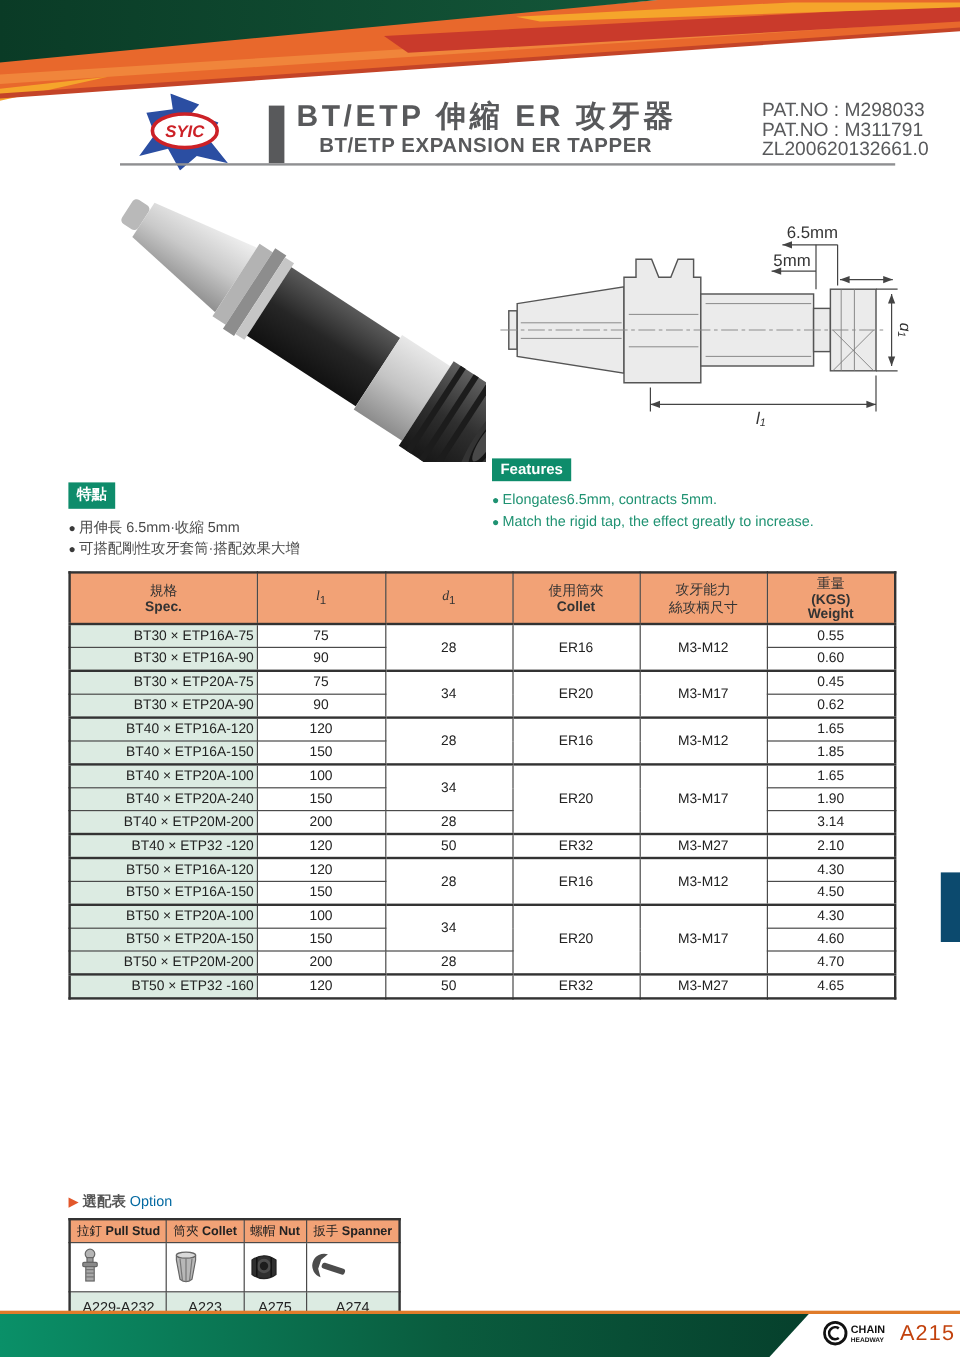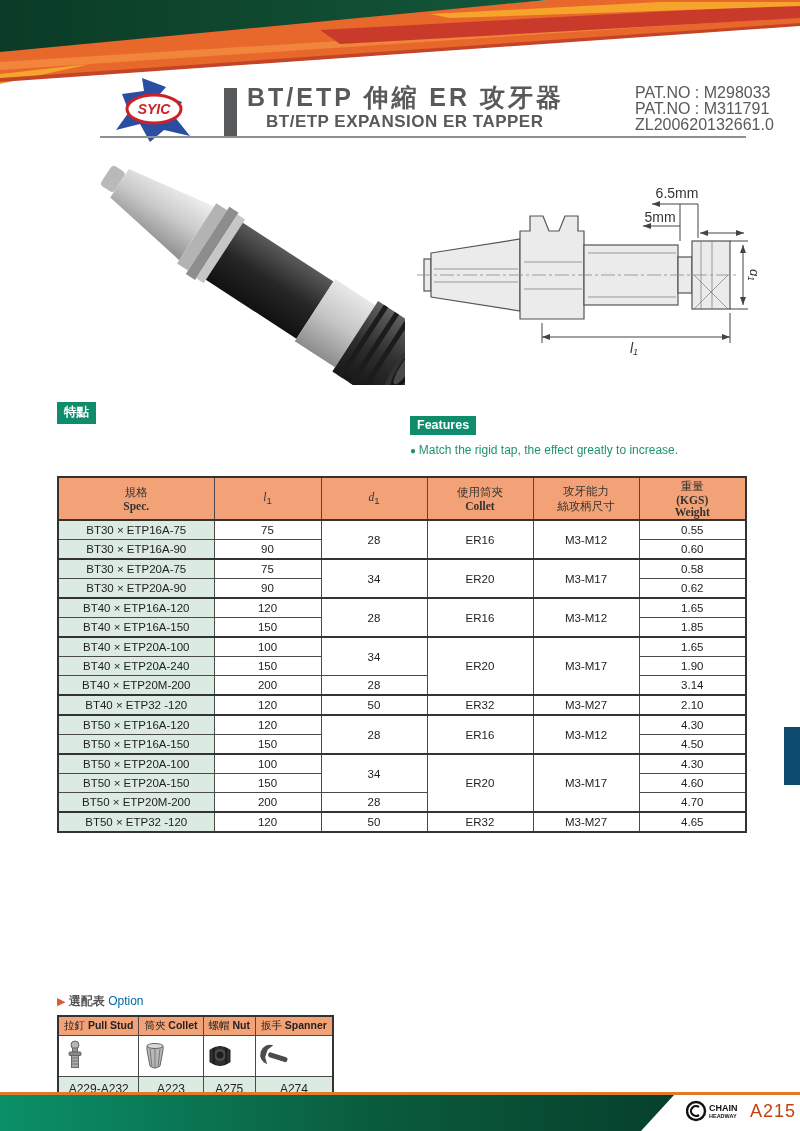--- a/index.html
+++ b/index.html
@@ -21,31 +21,31 @@
   #title-rule{top:136px;left:100px;width:646px;height:2px;background:#8f9092;}
 
   
   .feat-label{display:inline-block;background:#0E8C6B;color:#fff;font-size:12.5px;font-weight:bold;
     padding:2px 7px 3px;}
   .feat-list{list-style:none;margin:7px 0 0;padding:0;font-size:12px;line-height:17px;}
   .feat-list li{padding-left:0;}
   .feat-list li::before{content:"● ";font-size:10px;}
   #features-zh{top:402px;left:57px;width:340px;color:#4a4a4a;}
   #features-zh li::before{color:#3a3a3a;}
-  #features-en{top:415px;left:410px;width:345px;color:#1F9272;}
+  #features-en{top:382px;left:410px;width:345px;color:#1F9272;}
   #features-en li::before{color:#1F9272;}
 
   
   #spec-table{top:476px;left:57px;width:688px;border-collapse:collapse;table-layout:fixed;
     font-size:11.5px;color:#222;border:2px solid #333;}
   #spec-table th{background:#F2A276;border:1px solid #4a4a4a;font-weight:normal;height:20px;
     padding:1px 2px;color:#333;}
-  #spec-table th .en{font-weight:bold;font-family:Liberation Serif, serif;}
+  #spec-table th .en{font-weight:bold;}
   #spec-table td{border:1px solid #4a4a4a;height:18px;text-align:center;padding:0 2px;background:#fff;}
-  #spec-table td.spec{text-align:center;background:#DCEBE2;}
+  #spec-table td.spec{text-align:right;background:#DCEBE2;}
   #spec-table tr.grp td{border-top:2px solid #333;}
   .dimvar{font-style:italic;font-family:"Liberation Serif","DejaVu Serif",serif;}
 
   
   #side-tab{top:727px;left:784px;width:56px;height:58px;background:#0c4a6e;color:#fff;
     display:flex;align-items:center;justify-content:center;}
   #side-tab span{display:block;width:16px;font-size:15px;font-weight:bold;line-height:22px;
     word-break:break-all;text-align:center;}
 
   
@@ -192,24 +192,29 @@
       <polygon points="318,154 310,151 310,157"></polygon>
     </g>
     <text x="265" y="15" text-anchor="middle" font-size="14" fill="#333">6.5mm</text>
     <text x="248" y="39" text-anchor="middle" font-size="14" fill="#333">5mm</text>
     <text transform="rotate(90 338 92)" x="338" y="92" text-anchor="middle" font-size="13" font-style="italic" fill="#333"><tspan>d</tspan><tspan font-size="9" dy="2">1</tspan></text>
     <text x="222" y="170" text-anchor="middle" font-size="14" font-style="italic" fill="#333"><tspan>l</tspan><tspan font-size="9" dy="2">1</tspan></text>
   </svg>
 
   <div id="features-zh" class="abs">
     <span class="feat-label">特點</span>
+    <ul class="feat-list">
+      <li>用伸長 6.5mm·收縮 5mm</li>
+      <li>可搭配剛性攻牙套筒·搭配效果大增</li>
+    </ul>
   </div>
   <div id="features-en" class="abs">
     <span class="feat-label">Features</span>
     <ul class="feat-list">
+      <li>Elongates6.5mm, contracts 5mm.</li>
       <li>Match the rigid tap, the effect greatly to increase.</li>
     </ul>
   </div>
 
   <table id="spec-table" class="abs">
     <colgroup>
       <col style="width:156px">
         <col style="width:107px">
         <col style="width:106px">
       <col style="width:106px">
@@ -256,21 +261,21 @@
           <td class="spec">BT30 × ETP16A-90</td>
           <td>90</td>
           <td>0.60</td>
         </tr>
         <tr class="grp">
           <td class="spec">BT30 × ETP20A-75</td>
           <td>75</td>
           <td rowspan="2">34</td>
           <td rowspan="2">ER20</td>
           <td rowspan="2">M3-M17</td>
-          <td>0.58</td>
+          <td>0.45</td>
         </tr>
         <tr>
           <td class="spec">BT30 × ETP20A-90</td>
           <td>90</td>
           <td>0.62</td>
         </tr>
         <tr class="grp">
           <td class="spec">BT40 × ETP16A-120</td>
           <td>120</td>
           <td rowspan="2">28</td>
@@ -336,21 +341,21 @@
           <td>150</td>
           <td>4.60</td>
         </tr>
         <tr>
           <td class="spec">BT50 × ETP20M-200</td>
           <td>200</td>
           <td>28</td>
           <td>4.70</td>
         </tr>
         <tr class="grp">
-          <td class="spec">BT50 × ETP32  -120</td>
+          <td class="spec">BT50 × ETP32  -160</td>
           <td>120</td>
           <td>50</td>
           <td>ER32</td>
           <td>M3-M27</td>
           <td>4.65</td>
         </tr>
       </tbody>
   </table>
 
   <div id="side-tab" class="abs">

